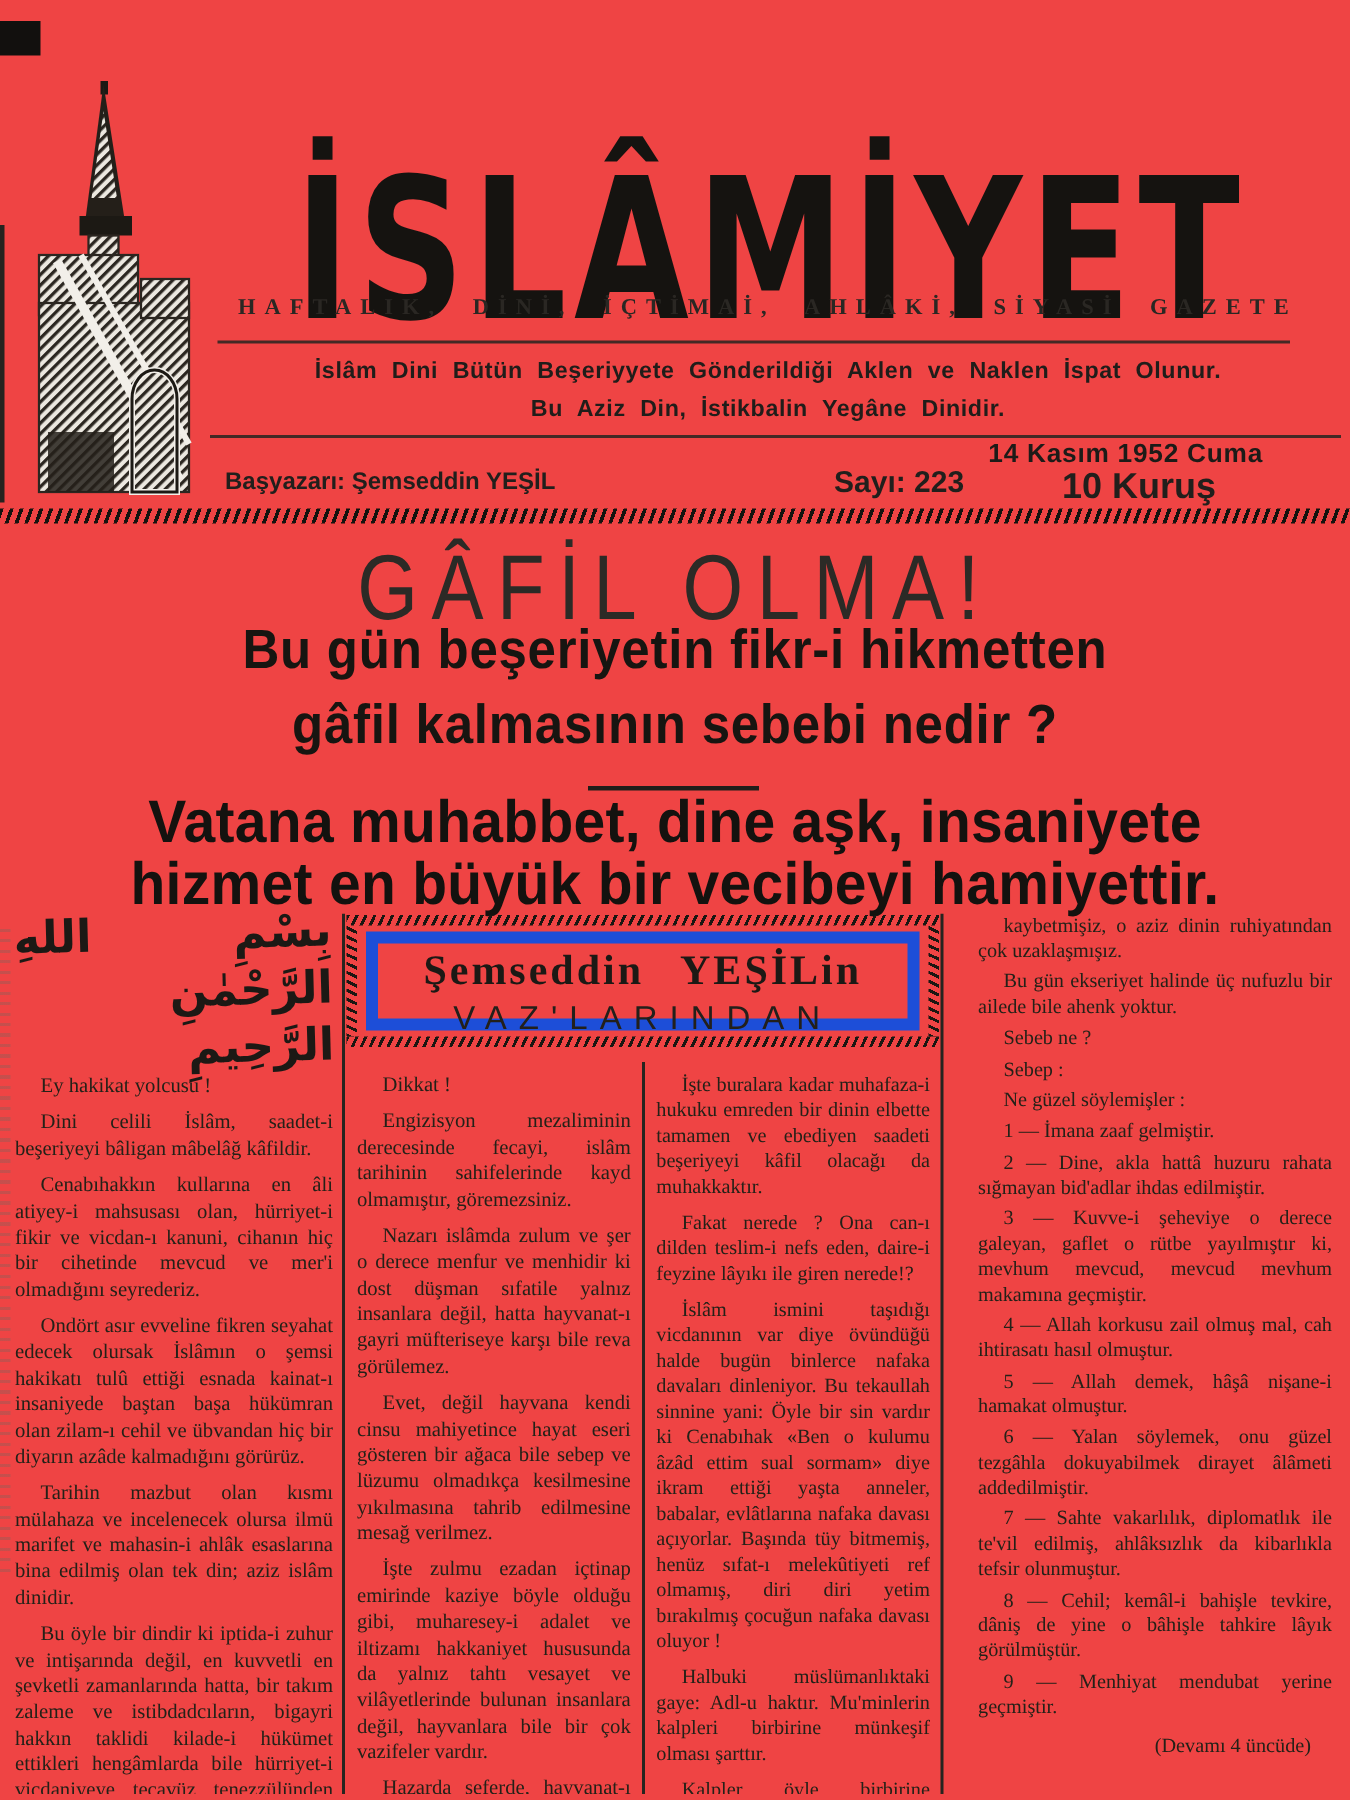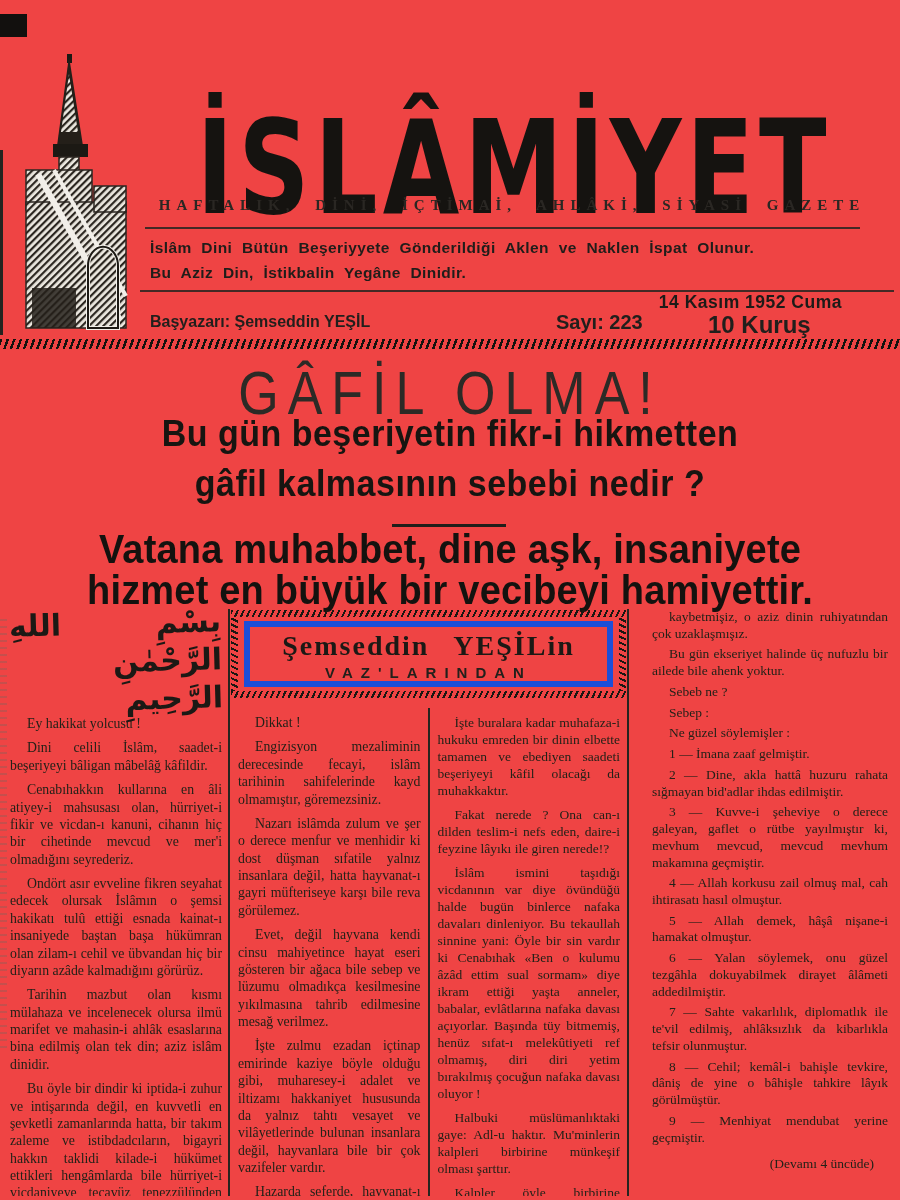--- a/index.html
+++ b/index.html
@@ -24,21 +24,21 @@
   }
   .subtitle {
     position:absolute; left:150px; top:197px; width:724px; text-align:center;
     font-family:"Liberation Serif", serif; font-weight:bold; font-size:15px;
     letter-spacing:6px; word-spacing:10px; color:#2a2723; white-space:nowrap;
   }
   .rule { position:absolute; border-top:2px solid #262420; opacity:.85; }
   .rule-1 { left:145px; right:40px; top:227px; }
   .rule-2 { left:140px; right:6px;  top:290px; }
   .motto {
-    position:absolute; left:150px; top:236px; width:724px; text-align:left;
+    position:absolute; left:150px; top:236px; width:724px; text-align:center;
     font-family:"Liberation Sans", sans-serif; font-weight:bold; font-size:15.5px;
     line-height:1.6; letter-spacing:.4px; word-spacing:5px; color:#201d1a;
   }
   .issue-date {
     position:absolute; right:58px; top:292px;
     font-family:"Liberation Sans", sans-serif; font-weight:bold; font-size:17.5px;
     letter-spacing:.5px; color:#1d1b18;
   }
   .editor { position:absolute; left:150px; top:313px;
     font-family:"Liberation Sans", sans-serif; font-weight:bold; font-size:16px; }
@@ -89,24 +89,24 @@
   
   .vaz-box { position:relative; flex:0 0 auto; height:88px; margin:1px 1px 10px 1px; }
   .vaz-box .zz { position:absolute; background:repeating-linear-gradient(115deg,#1a1712 0 2px,transparent 2px 5.4px); }
   .vaz-box .zz-top { left:0; right:0; top:0; height:7px; }
   .vaz-box .zz-bot { left:0; right:0; bottom:0; height:7px; }
   .vaz-box .zz-l { left:0; top:7px; bottom:7px; width:7px;
     background:repeating-linear-gradient(25deg,#1a1712 0 2px,transparent 2px 5.4px); }
   .vaz-box .zz-r { right:0; top:7px; bottom:7px; width:7px;
     background:repeating-linear-gradient(25deg,#1a1712 0 2px,transparent 2px 5.4px); }
   .vaz-inner { position:absolute; left:13px; right:13px; top:11px; bottom:11px;
-    border:6px solid #1d4ed8; text-align:center; padding-top:4px; }
+    border:8px solid #1d4ed8; text-align:center; padding-top:4px; }
   .vaz-title { font-family:"Liberation Serif", serif; font-weight:bold; font-size:28px;
     letter-spacing:2px; word-spacing:16px; color:#1c1915; line-height:1.1; }
-  .vaz-sub { font-family:"Liberation Sans", sans-serif; font-weight:bold; font-size:15px;
+  .vaz-sub { font-family:"Liberation Sans", sans-serif; font-weight:normal; font-size:22px;
     letter-spacing:8px; color:#23201b; margin-top:2px; }
 </style>
 </head>
 <body>
 
 <div class="page">
 
   <div class="corner-blob"></div>
   <div class="edge-line"></div>
   <div class="edge-dots"></div>

